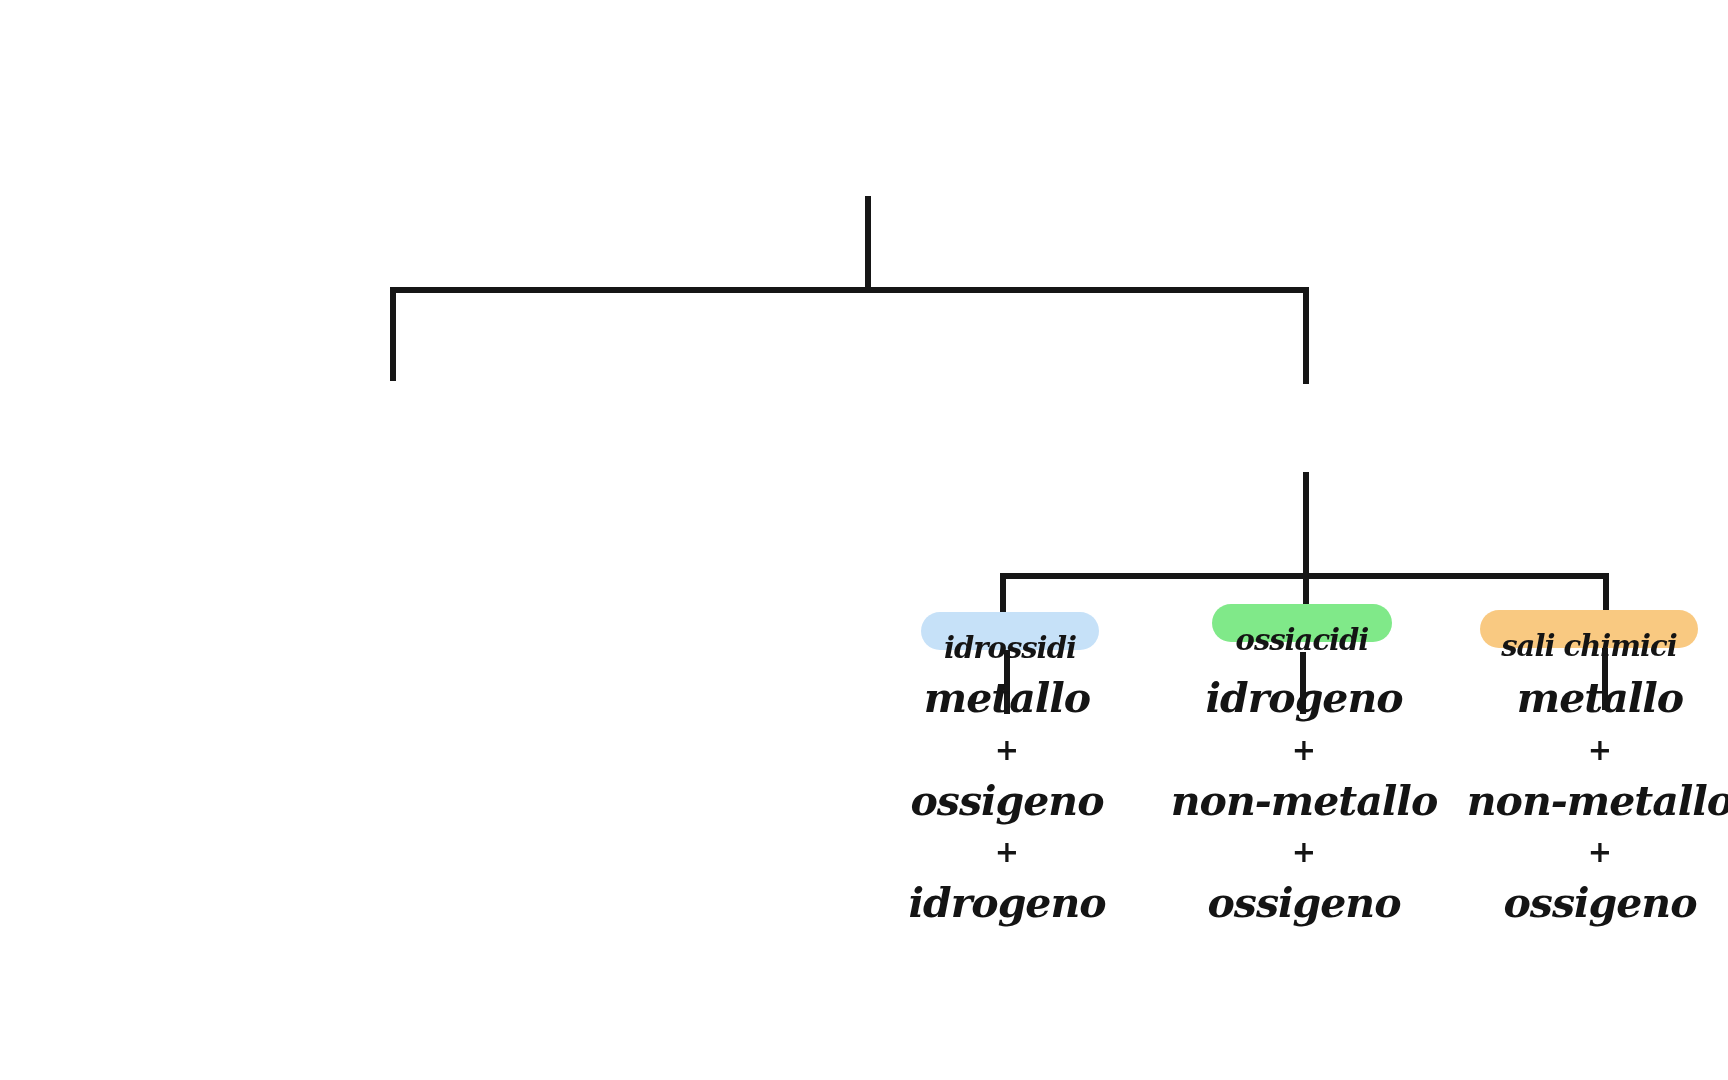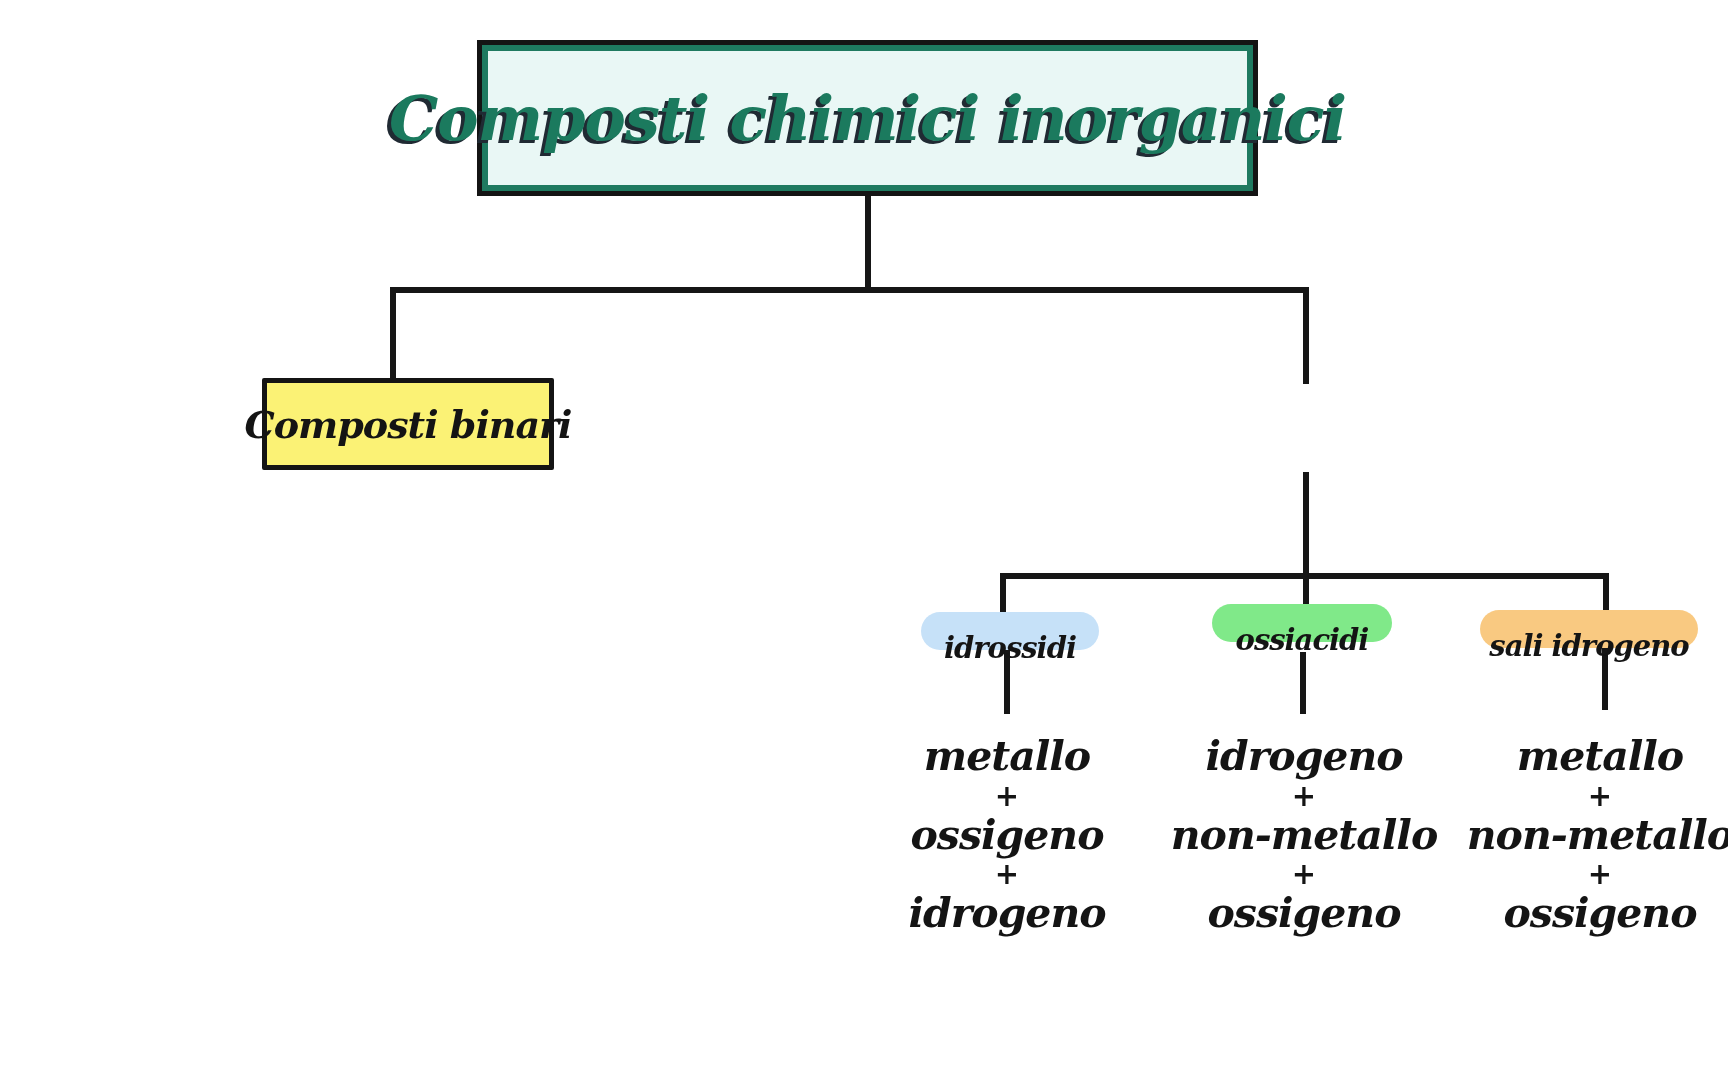--- a/index.html
+++ b/index.html
@@ -43,22 +43,22 @@
   .pill{
     position:absolute;height:38px;border-radius:20px;
     display:flex;align-items:center;justify-content:center;
   }
   .pill .label{font-size:29px;color:var(--node_text);white-space:nowrap;margin-top:34px;}
   .pill-idrossidi{left:921px;top:612px;width:178px;background:var(--highlight_idrossidi);}
   .pill-ossiacidi{left:1212px;top:604px;width:180px;background:var(--highlight_ossiacidi);}
   .pill-sali{left:1480px;top:610px;width:218px;background:var(--highlight_sali_ternari);}
 
   .component-col{
-    position:absolute;top:734px;display:flex;flex-direction:column;
-    align-items:center;gap:4px;
+    position:absolute;top:676px;display:flex;flex-direction:column;
+    align-items:center;gap:16px;
   }
   .col-0{left:877px;width:260px;}
   .col-1{left:1173px;width:262px;}
   .col-2{left:1458px;width:284px;}
   .component-col .word{font-size:41px;line-height:1.12;color:var(--node_text);white-space:nowrap;}
   .component-col .plus{font-size:29px;line-height:.85;font-weight:bold;color:var(--node_text);font-style:normal;}
 </style>
 </head>
 <body>
 
@@ -68,37 +68,31 @@
     <path d="M 868 196 L 868 290"></path>
     <path d="M 393 381 L 393 290 L 1306 290 L 1306 384"></path>
     <path d="M 1306 472 L 1306 576"></path>
     <path d="M 1003 650 L 1003 576 L 1606 576 L 1606 648"></path>
     <path d="M 1306 576 L 1306 616"></path>
     <path d="M 1007 650 L 1007 714"></path>
     <path d="M 1303 652 L 1303 714"></path>
     <path d="M 1605 648 L 1605 710"></path>
   </svg>
 
-  <div class="title-node">
-    <span class="label script">Composti chimici inorganici</span>
-  </div>
 
-  <div class="box-node node-binari">
-    <span class="label script">Composti binari</span>
-  </div>
 
 
   <div class="pill pill-idrossidi">
     <span class="label script">idrossidi</span>
   </div>
   <div class="pill pill-ossiacidi">
     <span class="label script">ossiacidi</span>
   </div>
   <div class="pill pill-sali">
-    <span class="label script">sali idrogeno</span>
+    <span class="label script">sali chimici</span>
   </div>
 
   <div class="component-col col-0">
     <span class="word script">metallo</span>
     <span class="plus">+</span>
     <span class="word script">ossigeno</span>
     <span class="plus">+</span>
     <span class="word script">idrogeno</span>
   </div>
 

